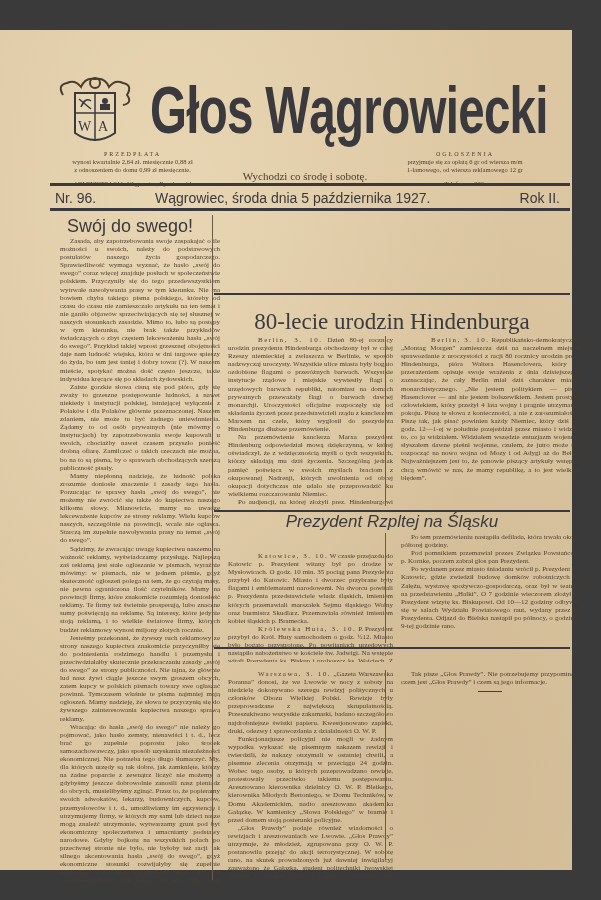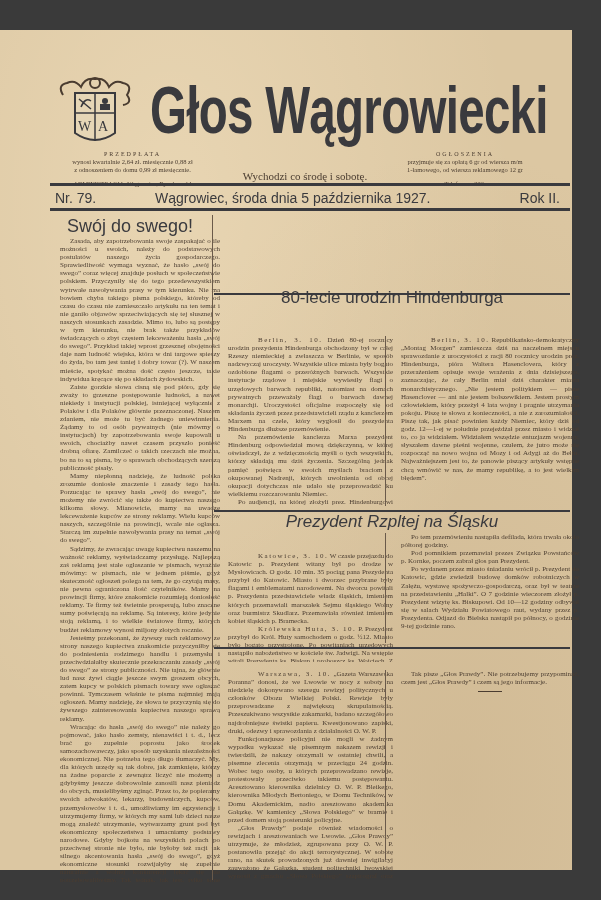--- a/index.html
+++ b/index.html
@@ -60,40 +60,40 @@
   <div class="sub-mid">Wychodzi co środę i sobotę.</div>
   <div class="sub-right">
     <div class="hd">OGŁOSZENIA</div>
     <div>przyjmuje się za opłatą 6 gr od wiersza m/m</div>
     <div>1-łamowego, od wiersza reklamowego 12 gr</div>
     <div class="tel">Telefon nr. 226.</div>
   </div>
 
   <div class="rule" style="top:153px;"></div>
   <div class="issue">
-    <span style="left:0;">Nr. 79.</span>
+    <span style="left:0;">Nr. 96.</span>
     <span style="left:100px;">Wągrowiec, środa dnia 5 października 1927.</span>
     <span style="right:5px;">Rok II.</span>
   </div>
   <div class="rule" style="top:178px;"></div>
 
   <div class="headline" style="left:55px; top:186px; width:150px; font-size:18px;">Swój do swego!</div>
   <div class="col" style="left:48px; top:207px; width:160px; height:645px;">
     <p>Zasada, aby zapotrzebowania swoje zaspakajać o ile możności u swoich, należy do podstawowych postulatów naszego życia gospodarczego. Sprawiedliwość wymaga wyznać, że hasło „swój do swego” coraz więcej znajduje posłuch w społeczeństwie polskiem. Przyczyniły się do tego przedewszystkiem wytrwałe nawoływania prasy w tym kierunku. Nie ma bowiem chyba takiego pisma polskiego, któreby od czasu do czasu nie zamieszczało artykułu na ten temat i nie ganiło objawów sprzeciwiających się tej słusznej w naszych stosunkach zasadzie. Mimo to, lubo są postępy w tym kierunku, nie brak także przykładów świadczących o zbyt częstem lekceważeniu hasła „swój do swego”. Przykład takiej wprost grzesznej obojętności daje nam ludność wiejska, która w dni targowe spieszy do żyda, bo tam jest taniej i dobry towar (?). W naszem mieście, spotykać można dość często jeszcze, takie indywidua kręcące się po składach żydowskich.</p>
     <p>Zaiste gorzkie słowa cisną się pod pióro, gdy się zważy to grzeszne postępowanie ludności, a nawet niekiedy i instytucji polskiej, istniejącej wyłącznie z Polaków i dla Polaków głównie przeznaczonej. Naszem zdaniem, nie może tu być żadnego uniewinnienia. Żądamy to od osób prywatnych (nie mówmy o instytucjach) by zapotrzebowania swoje kupowali u swoich, chociażby nawet czasem przyszło ponieść drobną ofiarę. Zamilczeć o takich rzeczach nie można, bo na to są pisma, by o sprawach obchodzących szerszą publiczność pisały.</p>
     <p>Mamy niepłonną nadzieję, że ludność polska zrozumie doniosłe znaczenie i zasady tego hasła. Porzucając te sprawy hasła „swój do swego”, nie możemy nie zwrócić się także do kupiectwa naszego kilkoma słowy. Mianowicie, mamy na uwadze lekceważenie kupców ze strony reklamy. Wielu kupców naszych, szczególnie na prowincji, wcale nie ogłasza. Starczą im zupełnie nawoływania prasy na temat „swój do swego”.</p>
     <p>Sądzimy, że zwracając uwagę kupiectwu naszemu na ważność reklamy, wyświadczamy przysługę. Najlepszą zaś reklamą jest stałe ogłaszanie w pismach, wyraźnie mówimy: w pismach, nie w jednem piśmie, gdyż skuteczność ogłoszeń polega na tem, że go czytają masy, nie pewna ograniczona ilość czytelników. Mamy na prowincji firmy, które znakomicie rozumieją doniosłość reklamy. Te firmy też świetnie prosperują, lubo znaczne sumy poświęcają na reklamę. Są interesy, które jedynie stoją reklamą, i to wielkie światowe firmy, których budżet reklamowy wynosi miljony złotych rocznie.</p>
     <p>Jesteśmy przekonani, że żywszy ruch reklamowy ze strony naszego kupiectwa znakomicie przyczyniłby się do podniesienia rodzimego handlu i przemysłu i przeciwdziałałby skutecznie przekraczaniu zasady „swój do swego” ze strony publiczności. Nie tajna, że głównie lud nasz żywi ciągle jeszcze swym groszem obcych, zatem kupcy w polskich pismach towary swe ogłaszać powinni. Tymczasem właśnie te pisma najmniej mają ogłoszeń. Mamy nadzieję, że słowa te przyczynią się do żywszego zainteresowania kupiectwa naszego sprawą reklamy.</p>
     <p>Wracając do hasła „swój do swego” nie należy go pojmować, jako hasło zemsty, nienawiści i t. d., lecz brać go zupełnie poprostu jako środek samozachowawczy, jako sposób uzyskania niezależności ekonomicznej. Nie potrzeba tego długo tłumaczyć. My, dla których urzędy są tak dobre, jak zamknięte, którzy na żadne poparcie z zewnątrz liczyć nie możemy a gdybyśmy jeszcze dobrowolnie zanosili nasz pieniądz do obcych, musielibyśmy zginąć. Przez to, że popieramy swoich adwokatów, lekarzy, budowniczych, kupców, przemysłowców i t. d., umożliwiamy im egzystencję i utrzymujemy firmy, w których my sami lub dzieci nasze mogą znaleźć utrzymanie, wytwarzamy grunt pod byt ekonomiczny społeczeństwa i umacniamy podstawy narodowe. Gdyby bojkotu na wszystkich polach po przeciwnej stronie nie było, nie byłoby też racji tak silnego akcentowania hasła „swój do swego”, gdyż ekonomiczne stosunki rozwijałyby się zupełnie naturalnie a wolnej konkurencji lękać się nie potrzebowalibyśmy. Tak jednak, jak jest, tylko silne zwarcie się ekonomiczne może nas ocalić.</p>
   </div>
   <div class="vline" style="left:212px; top:185px; height:665px;"></div>
 
   <div class="hline" style="left:214px; top:263px; width:356px;"></div>
 
-  <div class="headline" style="left:214px; top:258px; width:356px; font-size:17px; line-height:19px;">
+  <div class="headline" style="left:214px; top:282px; width:356px; font-size:23px; line-height:19px;font-family:Liberation Serif, serif;">
     <div>80-lecie urodzin Hindenburga</div>
   </div>
   <div class="col" style="left:216px; top:306px; width:165px; height:170px;">
     <p><span class="dateline">Berlin, 3. 10.</span> <span>Dzień 80-ej rocznicy urodzin prezydenta Hindenburga obchodzony był w całej Rzeszy niemieckiej a zwłaszcza w Berlinie, w sposób nadzwyczaj uroczysty. Wszystkie ulice miasta były bogato ozdobione flagami o przeróżnych barwach. Wszystkie instytucje rządowe i miejskie wywiesiły flagi o urzędowych barwach republiki, natomiast na domach prywatnych przeważały flagi o barwach dawnej monarchji. Uroczystości oficjalne rozpoczęły się od składania życzeń przez przedstawicieli rządu z kanclerzem Marxem na czele, który wygłosił do prezydenta Hindenburga dłuższe przemówienie.</span></p>
     <p>Na przemówienie kanclerza Marxa prezydent Hindenburg odpowiedział mową dziękczynną, w której oświadczył, że z wdzięcznością myśli o tych wszystkich, którzy składają mu dziś życzenia. Szczególną jednak pamięć poświęca w swoich myślach braciom z okupowanej Nadrenji, których uwolnienia od obcej okupacji dotychczas nie udało się przeprowadzić ku wielkiemu rozczarowaniu Niemiec.</p>
     <p>Po audjencji, na której złożyli prez. Hindenburgowi życzenia przedstawiciele rządu Rzeszy, nastąpił cały szereg przyjęć, które zakończyły się złożeniem życzeń przez delegację b. oficerów z czasów wojny, z gen. Mackensenem, v. Kluckiem i v. Linsingenem na czele. W imieniu oficerów przemówił do prezydenta Hindenburga marszałek Mackensen. Ogólną uwagę zwracał fakt, że gen. Ludendorff nie zjawił się z życzeniami u prezydenta Hindenburga.</p>
   </div>
   <div class="vline" style="left:385px; top:306px; height:170px;"></div>
   <div class="col" style="left:389px; top:306px; width:178px; height:170px;">
     <p><span class="dateline">Berlin, 3. 10.</span> <span>Republikańsko-demokratyczny „Montag Morgen” zamieszcza dziś na naczelnem miejscu sprawozdanie z uroczystości z racji 80 rocznicy urodzin prez. Hindenburga, pióra Waltera Hasenclovera, który z przerażeniem opisuje swoje wrażenia z dnia dzisiejszego, zaznaczając, że cały Berlin miał dziś charakter miasta monarchistycznego. „Nie jestem politykiem — pisze Hasenclover — ani nie jestem bolszewikiem. Jestem prostym człowiekiem, który przeżył 4 lata wojny i pragnie utrzymania pokoju. Piszę te słowa z konieczności, a nie z zarozumiałości. Piszę tak, jak pisać powinien każdy Niemiec, który dziś od godz. 12—1-ej w południe przejeżdżał przez miasto i widział to, co ja widziałem. Widziałem wszędzie entuzjazm wojenny, słyszałem dawne pieśni wojenne, czułem, że jutro może się rozpocząć na nowo wojna od Mozy i od Adygi aż do Bełtu. Najważniejszem jest to, że panowie piszący artykuły wstępne chcą wmówić w nas, że mamy republikę, a to jest wielkim błędem”.</span></p>

